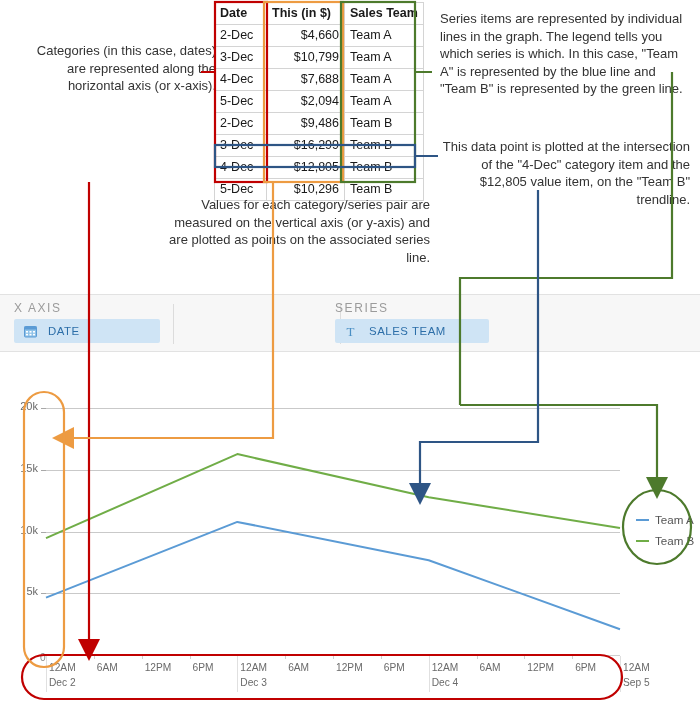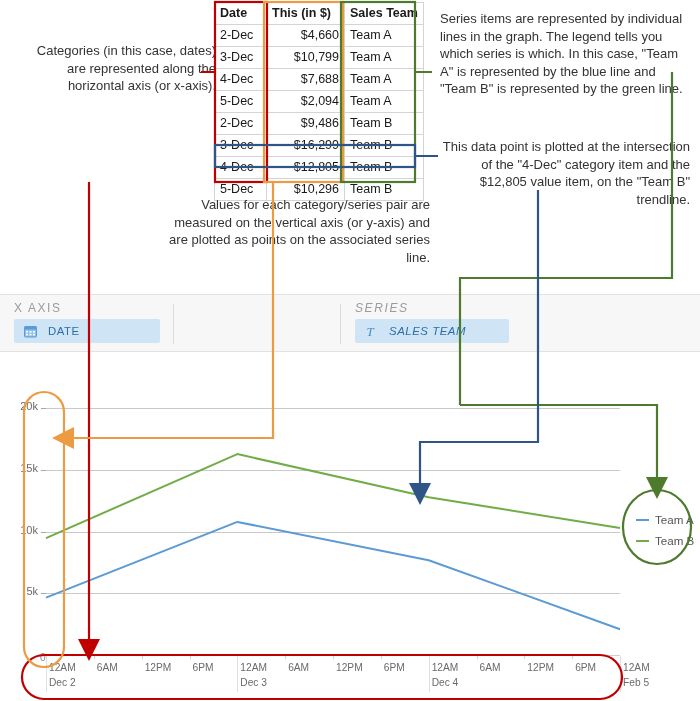--- a/index.html
+++ b/index.html
@@ -177,21 +177,21 @@
             </g>
           </svg>
         </span>
         <span>DATE</span>
       </div>
     </div>
     <div class="well-sep" style="left:173px;"></div>
 
     <div class="well-sep" style="left:340px;"></div>
 
-    <div class="well" style="left:341px;width:170px;font-style:italic;">
+    <div class="well" style="left:321px;width:170px;">
       <div class="well-label">SERIES</div>
       <div class="pill pill-blue" style="width:154px;">
         <span class="picon">
           <svg width="13" height="13" viewBox="0 0 13 13">
             <text x="1.5" y="11" font-family="Liberation Serif, serif" font-size="13" fill="#4a8fc4">T</text>
           </svg>
         </span>
         <span>SALES TEAM</span>
       </div>
     </div>
@@ -265,21 +265,21 @@
       <div class="xlab" style="left: 527.333px; top: 310px;">
         <span class="t">12PM</span>
       </div>
       <div class="xtickmark" style="left: 572.167px;"></div>
       <div class="xlab" style="left: 575.167px; top: 310px;">
         <span class="t">6PM</span>
       </div>
       <div class="xmajor" style="left: 620px;"></div>
       <div class="xlab" style="left: 623px; top: 310px;">
         <span class="t">12AM</span>
-        <span class="d">Feb 5</span>
+        <span class="d">Sep 5</span>
       </div>
     </div>
 
   <div id="legend">
     <div class="leg-row">
       <span class="leg-swatch" style="background:#5b9bd5"></span>
       <span>Team A</span>
     </div>
     <div class="leg-row">
       <span class="leg-swatch" style="background:#70ad47"></span>

